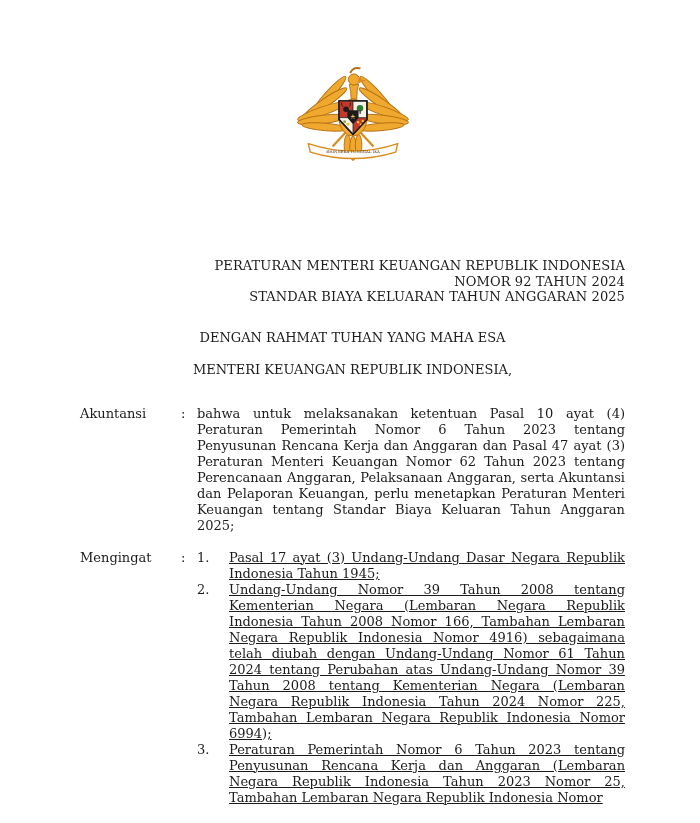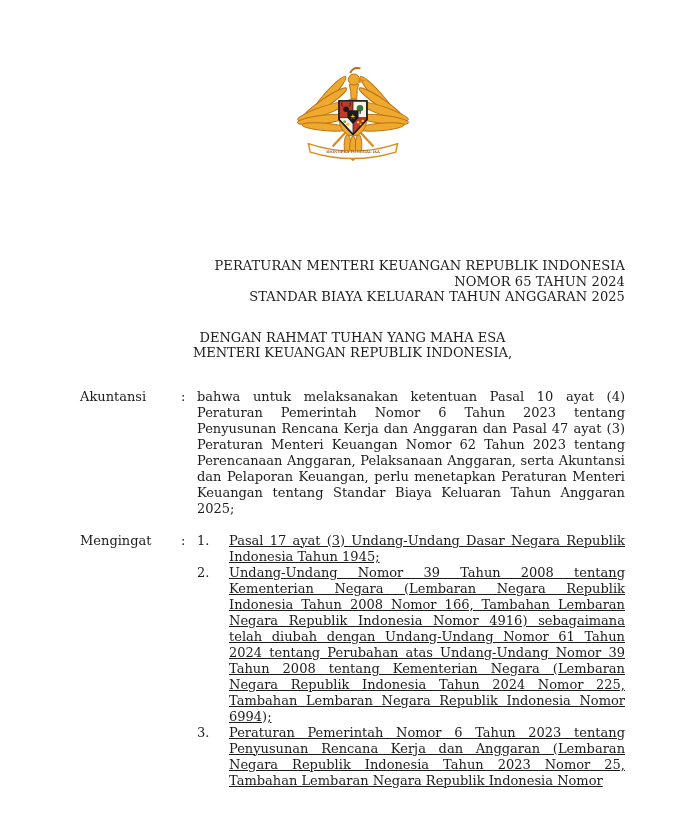--- a/index.html
+++ b/index.html
@@ -33,20 +33,21 @@
     letter-spacing: 0.1px;
     white-space: nowrap;
   }
   .invocation {
     margin-top: 25px;
     text-align: center;
     font-size: 13px;
     line-height: 15.5px;
   }
   .authority {
+    margin-top: 17px;
     text-align: center;
     font-size: 13px;
     line-height: 15.5px;
   }
   .section {
     display: grid;
     grid-template-columns: 101px 16px 1fr;
     font-size: 13px;
     line-height: 16px;
   }
@@ -125,21 +126,21 @@
       <path d="M54,54 h12 v8 l-6,7 -6,-7 z" fill="#1b1b1b"></path>
       <text x="60" y="63.5" text-anchor="middle" font-size="7.5" fill="#F5C542">★</text>
 
       <path d="M45,62 H75 M60,44 V54 M60,69 V80" stroke="#1b1b1b" stroke-width="0.8" fill="none"></path>
       <path d="M45,44 H75 V64 L60,80 L45,64 Z" fill="none" stroke="#1b1b1b" stroke-width="1.5"></path>
     </svg>
   </div>
 
   <div class="title-block">
     <div>PERATURAN MENTERI KEUANGAN REPUBLIK INDONESIA</div>
-    <div>NOMOR 65 TAHUN 2024</div>
+    <div>NOMOR 92 TAHUN 2024</div>
     <div>STANDAR BIAYA KELUARAN TAHUN ANGGARAN 2025</div>
   </div>
 
   <div class="invocation">DENGAN RAHMAT TUHAN YANG MAHA ESA</div>
 
   <div class="authority">MENTERI KEUANGAN REPUBLIK INDONESIA,</div>
 
   <div class="section menimbang">
     <div class="label">Akuntansi</div>
     <div class="colon">:</div>

